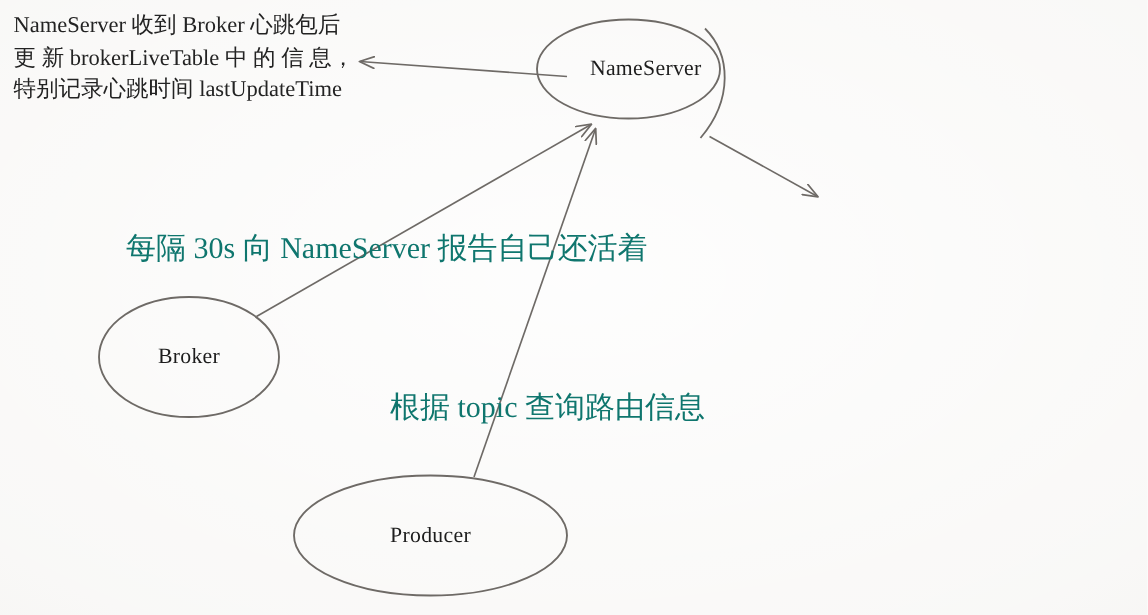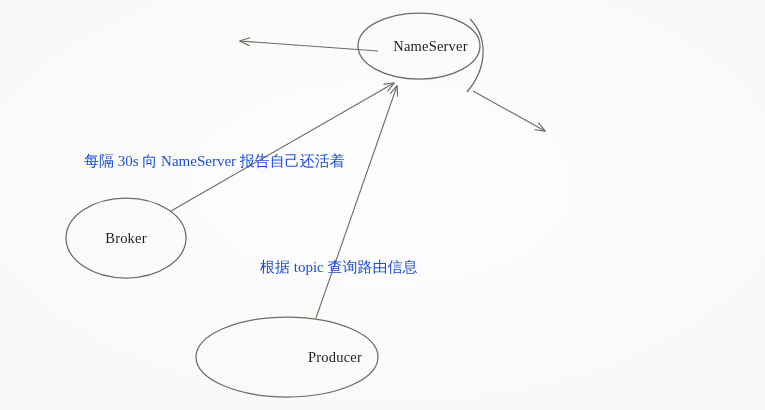--- a/index.html
+++ b/index.html
@@ -44,22 +44,22 @@
     font-size: 15px;
     line-height: 21.5px;
     color: #232323;
     white-space: nowrap;
   }
   .annot-line {
     display: block;
   }
   .edge-label {
     position: absolute;
-    font-size: 15px;
-    color: #1d4ed8;
+    font-size: 20px;
+    color: #0f766e;
     white-space: nowrap;
     text-align: center;
   }
 </style>
 </head>
 <body>
 
 <div id="page">
 
   <div id="paper-grain"></div>
@@ -85,21 +85,26 @@
 
     <path d="M 378,51 L 240,41" fill="none" stroke="#6e6a66" stroke-width="1.1" marker-end="url(#arrowhead)"></path>
 
     <path d="M 473,91 L 545,131" fill="none" stroke="#6e6a66" stroke-width="1.1" marker-end="url(#arrowhead)"></path>
   </svg>
 
   <div class="node-label" style="left:359px; top:38px; width:143px;">NameServer</div>
 
   <div class="node-label" style="left:66px; top:230px; width:120px;">Broker</div>
 
-  <div class="node-label" style="left:197px; top:349px; width:180px;padding-left:48px;">Producer</div>
+  <div class="node-label" style="left:197px; top:349px; width:180px;">Producer</div>
 
+  <div class="annot" style="left:9px; top:7px;">
+    <span class="annot-line">NameServer 收到 Broker 心跳包后</span>
+    <span class="annot-line">更 新 brokerLiveTable 中 的 信 息，</span>
+    <span class="annot-line">特别记录心跳时间 lastUpdateTime</span>
+  </div>
 
 
   <div class="edge-label" style="left:84px; top:152px;">每隔 30s 向 NameServer 报告自己还活着</div>
 
   <div class="edge-label" style="left:232px; top:258px;margin-left:28px;">根据 topic 查询路由信息</div>
 
 </div>
 
 </body></html>

